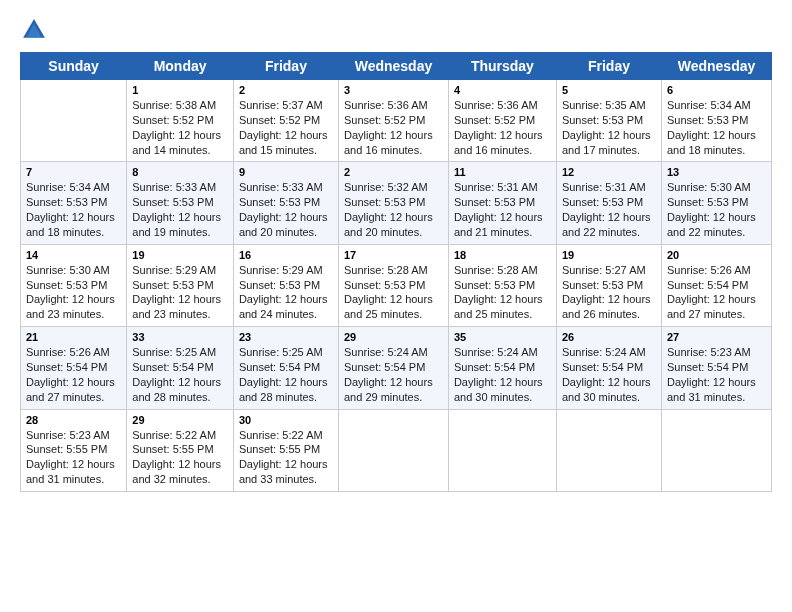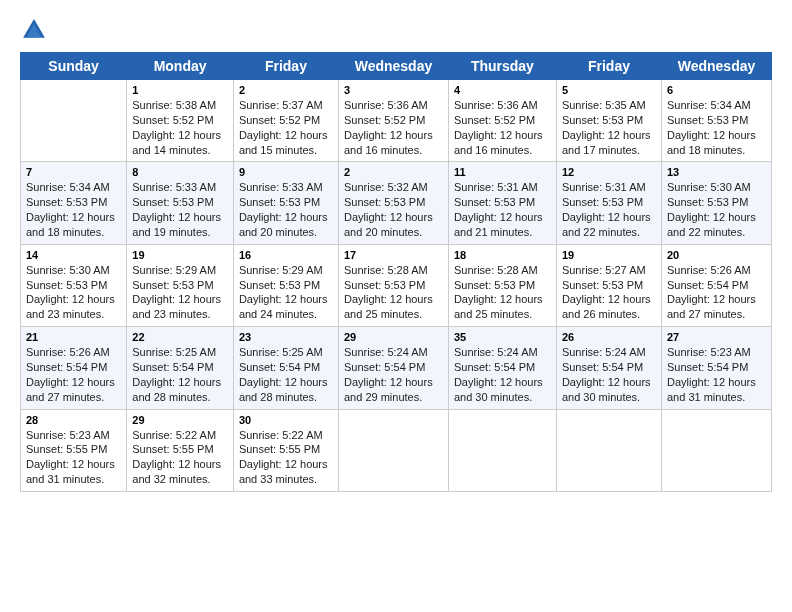--- a/index.html
+++ b/index.html
@@ -220,21 +220,21 @@
             <span class="day-num">20</span>
             <div class="day-info">Sunrise: 5:26 AM<br>Sunset: 5:54 PM<br>Daylight: 12 hours and 27 minutes.</div>
           </td>
         </tr>
         <tr>
           <td>
             <span class="day-num">21</span>
             <div class="day-info">Sunrise: 5:26 AM<br>Sunset: 5:54 PM<br>Daylight: 12 hours and 27 minutes.</div>
           </td>
           <td>
-            <span class="day-num">22</span>
+            <span class="day-num">33</span>
             <div class="day-info">Sunrise: 5:25 AM<br>Sunset: 5:54 PM<br>Daylight: 12 hours and 28 minutes.</div>
           </td>
           <td>
             <span class="day-num">23</span>
             <div class="day-info">Sunrise: 5:25 AM<br>Sunset: 5:54 PM<br>Daylight: 12 hours and 28 minutes.</div>
           </td>
           <td>
             <span class="day-num">29</span>
             <div class="day-info">Sunrise: 5:24 AM<br>Sunset: 5:54 PM<br>Daylight: 12 hours and 29 minutes.</div>
           </td>

